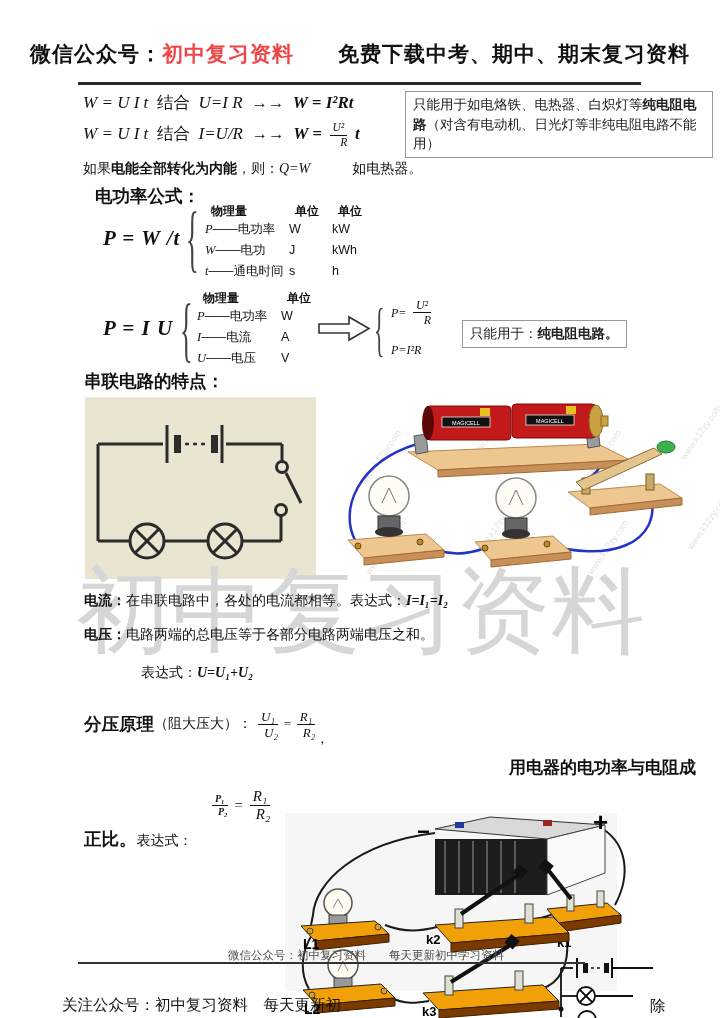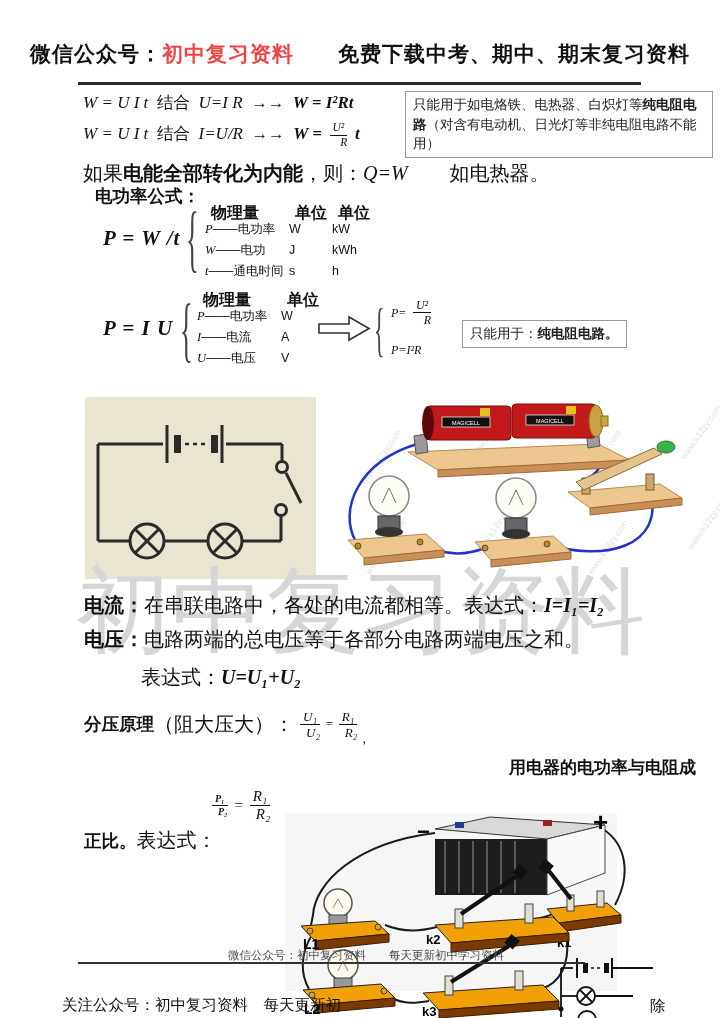--- a/index.html
+++ b/index.html
@@ -19,29 +19,29 @@
   .frac{display:inline-flex;flex-direction:column;align-items:flex-end;vertical-align:middle;line-height:1;
         font-family:"Liberation Serif","DejaVu Serif",serif;font-style:italic;}
   .frac .num{border-bottom:1.2px solid #111;padding:0 3px 1px;}
   .frac .den{padding-top:1px;}
   .note{border:1px solid #999;background:#fff;font-size:13.5px;line-height:1.45;padding:3px 7px;color:#222;}
   
   .brace{position:absolute;font-family:"Liberation Serif","DejaVu Serif",serif;color:#444;transform-origin:left top;line-height:1;}
   
   .qtable{font-size:12.5px;color:#111;}
   .qtable .trow{display:flex;align-items:baseline;height:21px;}
-  .qtable .thead{font-weight:bold;font-size:16px;height:18px;}
+  .qtable .thead{font-weight:bold;font-size:12px;height:18px;}
   .c1{width:84px;}
   .c2{width:43px;}
   .qtable .sym{font-family:"Liberation Serif","DejaVu Serif",serif;font-style:italic;}
   
   .bigf{font-family:"Liberation Serif","DejaVu Serif",serif;font-style:italic;font-weight:bold;font-size:21px;letter-spacing:1px;}
   .small-math{font-family:"Liberation Serif","DejaVu Serif",serif;font-style:italic;font-size:12px;}
   
-  .tline{font-size:20px;white-space:nowrap;}
+  .tline{font-size:14px;white-space:nowrap;}
   .h17{font-size:17.5px;font-weight:bold;}
   #watermark-big{top:548px;left:76px;font-size:94px;color:#d6d6d6;letter-spacing:1px;white-space:nowrap;z-index:2;}
   .z3{z-index:3;}
   .z1{z-index:1;}
   #pr-row{left:84px;top:756px;width:612px;display:flex;justify-content:flex-end;font-size:17px;font-weight:bold;}
   #footer-inline{left:228px;top:948px;font-size:11.5px;color:#4a4a4a;white-space:nowrap;z-index:4;}
   #footer-rule{left:78px;top:962px;width:507px;height:2px;background:#333;z-index:4;}
   #footer-left{left:62px;top:995px;font-size:15.5px;color:#111;white-space:nowrap;z-index:5;}
   #footer-right{left:650px;top:996px;font-size:15.5px;color:#111;z-index:5;}
 </style>
@@ -143,20 +143,21 @@
       <span class="num">U²</span>
       <span class="den">R</span>
     </span>
   </div>
   <div class="abs small-math" style="left:391px;top:343px;">P=I²R</div>
 
   <div class="abs note" style="left:462px;top:320px;font-size:13.5px;">
     <span>只能用于：</span><span class="b">纯电阻电路。</span>
   </div>
 
+  <div class="abs h17" style="left:84px;top:369px;">串联电路的特点：</div>
 
   <svg class="abs z1" style="left:85px;top:397px;" width="231" height="182" viewBox="0 0 231 182">
     <rect x="0" y="0" width="231" height="182" fill="#eae5d1"></rect>
     <g stroke="#2b2b2b" stroke-width="3" fill="none">
       <path d="M13,47 L78,47"></path>
       <path d="M141,47 L197,47"></path>
       <path d="M13,47 L13,144"></path>
       <path d="M197,47 L197,64"></path>
       <path d="M196,119 L196,144"></path>
       <path d="M196,144 L13,144"></path>

